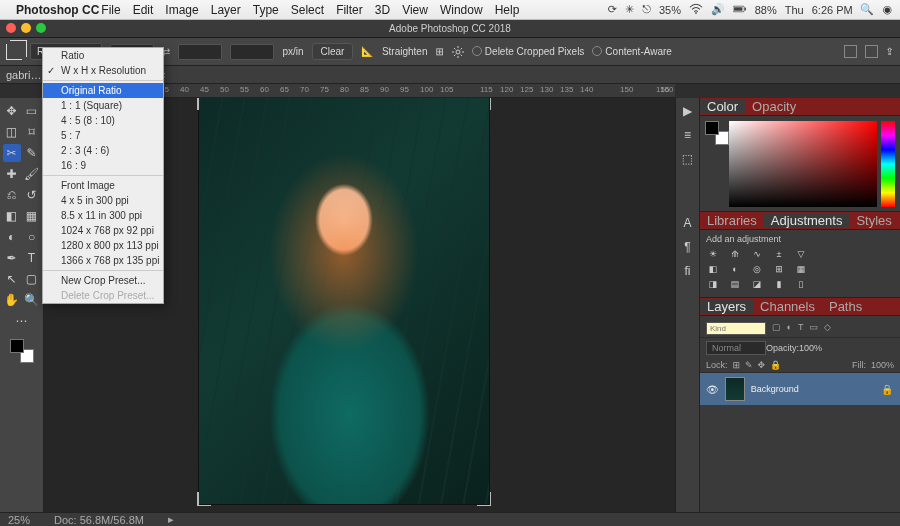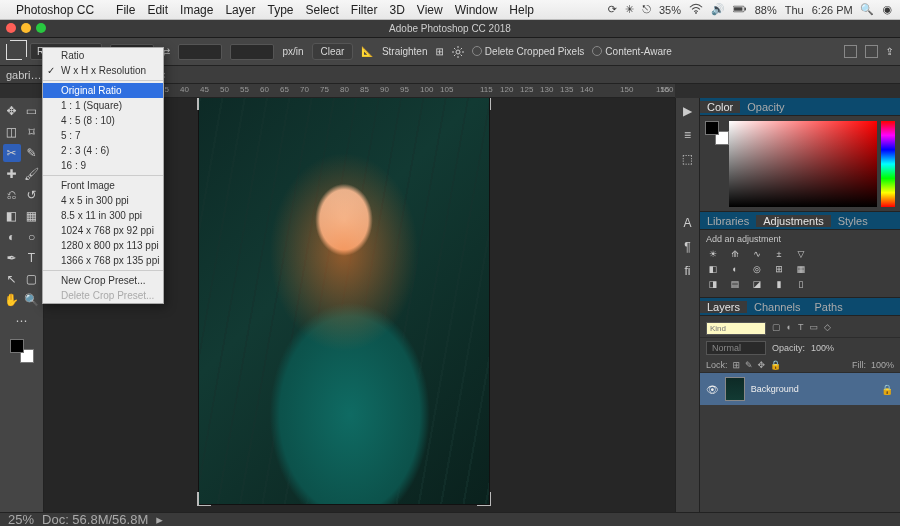--- a/index.html
+++ b/index.html
@@ -1,19 +1,19 @@
 <!DOCTYPE html>
 <html><head>
 <meta charset="utf-8">
 <style>
 *{margin:0;padding:0;box-sizing:border-box;font-family:-apple-system,"Helvetica Neue",Arial,sans-serif;-webkit-font-smoothing:antialiased}
 body{width:900px;height:526px;background:#2e2e2e;overflow:hidden;position:relative;font-size:11px;color:#c8c8c8}
 .menubar{height:20px;background:linear-gradient(#f6f6f6,#e8e8e8);display:flex;align-items:center;padding:0 8px;font-size:12px;color:#222;border-bottom:1px solid #bcbcbc}
 .menubar .apple{font-size:14px;margin-right:8px}
-.menubar .app{font-weight:400;margin-right:22px}
+.menubar .app{font-weight:700;margin-right:2px}
 .menubar .mi{margin-right:12px;cursor:default}
 .menubar .spacer{flex:1}
 .menubar .tray{display:flex;align-items:center;gap:8px;font-size:11px}
 .menubar .tray span{opacity:.9}
 .tray svg{width:14px;height:12px}
 .titlebar{height:18px;background:#3a3a3a;display:flex;align-items:center;justify-content:center;color:#cfcfcf;font-size:10px;position:relative;border-bottom:1px solid #1c1c1c}
 .traffic{position:absolute;left:6px;top:3px;display:flex;gap:5px}
 .traffic span{width:10px;height:10px;border-radius:50%}
 .tl-red{background:#ff5f57}.tl-yel{background:#febc2e}.tl-grn{background:#28c840}
 .optbar{height:28px;background:#454545;border-bottom:1px solid #222;display:flex;align-items:center;padding:0 6px;gap:8px;font-size:10px;color:#d8d8d8}
@@ -51,49 +51,49 @@
 .crop-h::before,.crop-h::after{content:"";position:absolute;background:#bbb}
 .crop-h::before{width:14px;height:1.5px}
 .crop-h::after{width:1.5px;height:14px}
 .tl{left:-2px;top:-2px}.tl::before{left:0;top:0}.tl::after{left:0;top:0}
 .tr{right:-2px;top:-2px}.tr::before{right:0;top:0}.tr::after{right:0;top:0}
 .bl{left:-2px;bottom:-2px}.bl::before{left:0;bottom:0}.bl::after{left:0;bottom:0}
 .br{right:-2px;bottom:-2px}.br::before{right:0;bottom:0}.br::after{right:0;bottom:0}
 .sidecol{width:24px;background:#3e3e3e;border-left:1px solid #222;display:flex;flex-direction:column;align-items:center;padding-top:6px;gap:10px;color:#ccc}
 .sidecol span{font-size:12px}
 .panels{width:201px;background:#3a3a3a;border-left:1px solid #222;display:flex;flex-direction:column}
-.ptabs{height:18px;background:#0c4a6e;display:flex;align-items:center;font-size:11px;border-bottom:1px solid #222}
+.ptabs{height:18px;background:#7f1d1d;display:flex;align-items:center;font-size:13px;border-bottom:1px solid #222}
 .ptabs span{padding:0 7px;color:#aaa}
 .ptabs span.on{background:#3a3a3a;color:#e4e4e4}
 .colorp{height:96px;display:flex;padding:5px;gap:4px;border-bottom:1px solid #222;position:relative}
 .colorp .sw{width:20px;height:20px;position:relative}
 .colorp .sw .a{position:absolute;width:14px;height:14px;background:#000;border:1px solid #777}
 .colorp .sw .b{position:absolute;width:14px;height:14px;background:#fff;border:1px solid #777;right:-4px;bottom:-4px}
 .grad{flex:1;height:86px;background:linear-gradient(to bottom,transparent,#000),linear-gradient(to right,#fff,red)}
 .hue{width:14px;height:86px;background:linear-gradient(red,magenta,blue,cyan,lime,yellow,red)}
 .adjp{border-bottom:1px solid #222;padding:4px 6px 8px;font-size:9px}
 .adjrow{display:flex;gap:8px;margin-top:5px;color:#ccc}
 .adjrow span{width:14px;text-align:center}
 .layp{flex:1;padding:4px 0;font-size:9px}
 .layhdr{display:flex;gap:6px;padding:2px 6px;color:#aaa;border-bottom:1px solid #2c2c2c}
 .layhdr input{background:#fef9c3;border:1px solid #555;width:60px;height:13px;font-size:8px;color:#888;padding:0 3px}
-.blend{display:flex;gap:6px;padding:3px 6px;align-items:center}
+.blend{display:flex;padding:3px 6px;align-items:center}
 .blend .bm{background:#2a2a2a;border:1px solid #555;padding:1px 5px;width:60px;color:#888}
 .lock{display:flex;gap:5px;padding:2px 6px;color:#aaa;align-items:center;border-bottom:1px solid #2c2c2c}
 .layer{display:flex;align-items:center;padding:4px 6px;gap:6px;background:#4a6a8f;color:#eee}
 .layer .eye{font-size:10px}
 .layer .thumb{width:20px;height:24px;background:linear-gradient(#0d2a26,#123a33);border:1px solid #888}
 .layer .lk{margin-left:auto;font-size:10px}
 .dropdown{position:absolute;left:42px;top:47px;width:122px;background:#eee;border:1px solid #aaa;box-shadow:2px 3px 10px rgba(0,0,0,.4);font-size:10px;color:#333;z-index:50}
 .dropdown .it{padding:2px 8px 2px 18px;white-space:nowrap;position:relative}
 .dropdown .it.chk::before{content:"✓";position:absolute;left:4px}
 .dropdown .it.sel{background:#2f6fe0;color:#fff}
 .dropdown .it.dis{color:#aaa}
 .dropdown hr{border:none;border-top:1px solid #ccc;margin:2px 0}
-.status{position:absolute;left:0;bottom:0;right:0;height:14px;background:#3a3a3a;border-top:1px solid #222;display:flex;align-items:center;padding:0 8px;font-size:13px;color:#aaa;gap:8px}
+.status{position:absolute;left:0;bottom:0;right:0;height:14px;background:#3a3a3a;border-top:1px solid #222;display:flex;align-items:center;padding:0 8px;font-size:11px;color:#aaa;gap:24px}
 </style>
 </head>
 <body>
 
 <div class="menubar">
  <span class="apple"></span>
  <span class="app">Photoshop CC</span>
  <span class="mi">File</span>
  <span class="mi">Edit</span>
  <span class="mi">Image</span>

